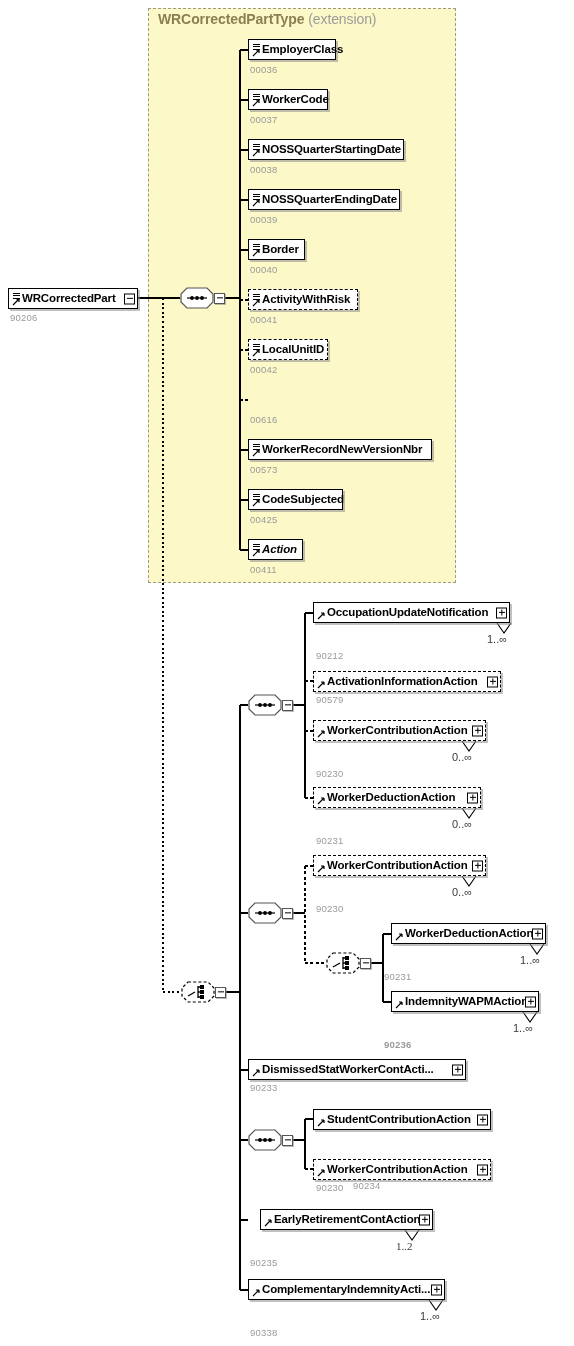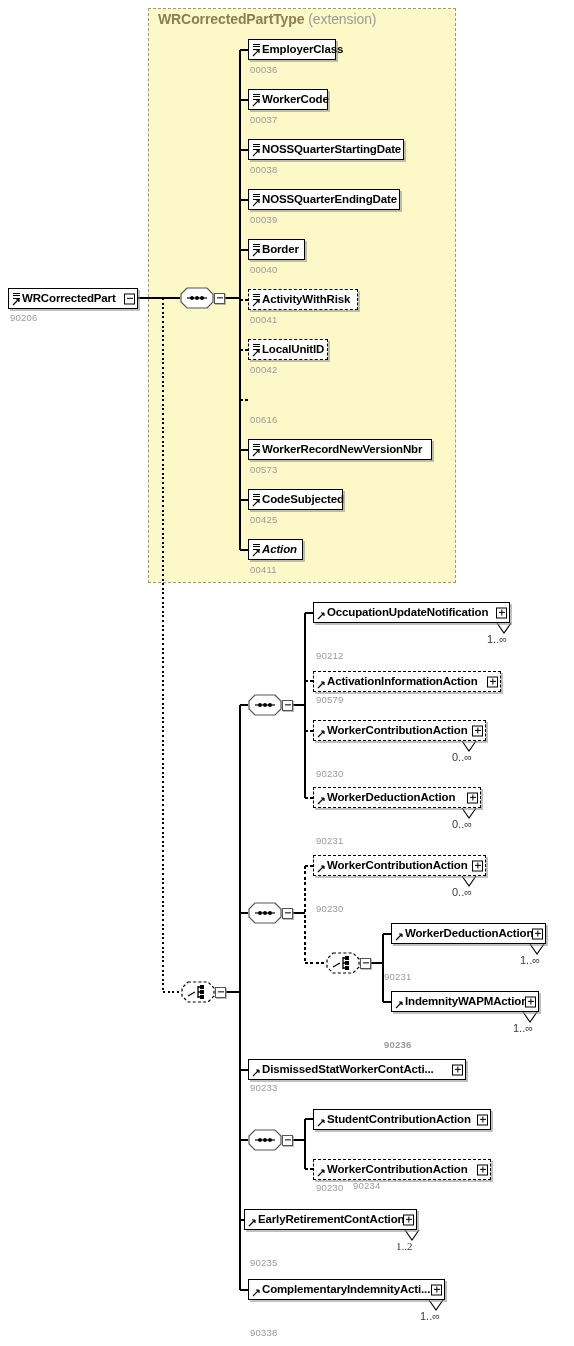--- a/index.html
+++ b/index.html
@@ -574,21 +574,21 @@
 
   <div class="node optional" style="left:313px; top:1159px; width:178px;">
     <span class="tyicon"><svg width="9" height="18" viewBox="0 0 9 18">
           <path d="M1 15 L7 9 M7 9 L4 9 M7 9 L7 12" stroke="#000" stroke-width="1.2" fill="none"></path>
         </svg></span>
     <span class="label">WorkerContributionAction</span>
     <span class="expander plus"></span>
   </div>
   <div class="nodeid" style="left:316px; top:1182px;">90230</div>
 
-  <div class="node stack" style="left:244px; top:1209px; width:173px;">
+  <div class="node stack" style="left:260px; top:1209px; width:173px;">
     <span class="tyicon"><svg width="9" height="18" viewBox="0 0 9 18">
           <path d="M1 15 L7 9 M7 9 L4 9 M7 9 L7 12" stroke="#000" stroke-width="1.2" fill="none"></path>
         </svg></span>
     <span class="label">EarlyRetirementContAction</span>
     <span class="expander plus"></span>
   </div>
   <div class="card" style="left:396px; top:1240px;font-family:Liberation Serif, serif;">1..2</div>
   <div class="nodeid" style="left:250px; top:1257px;">90235</div>
 
   <div class="node stack" style="left:248px; top:1279px; width:197px;">

